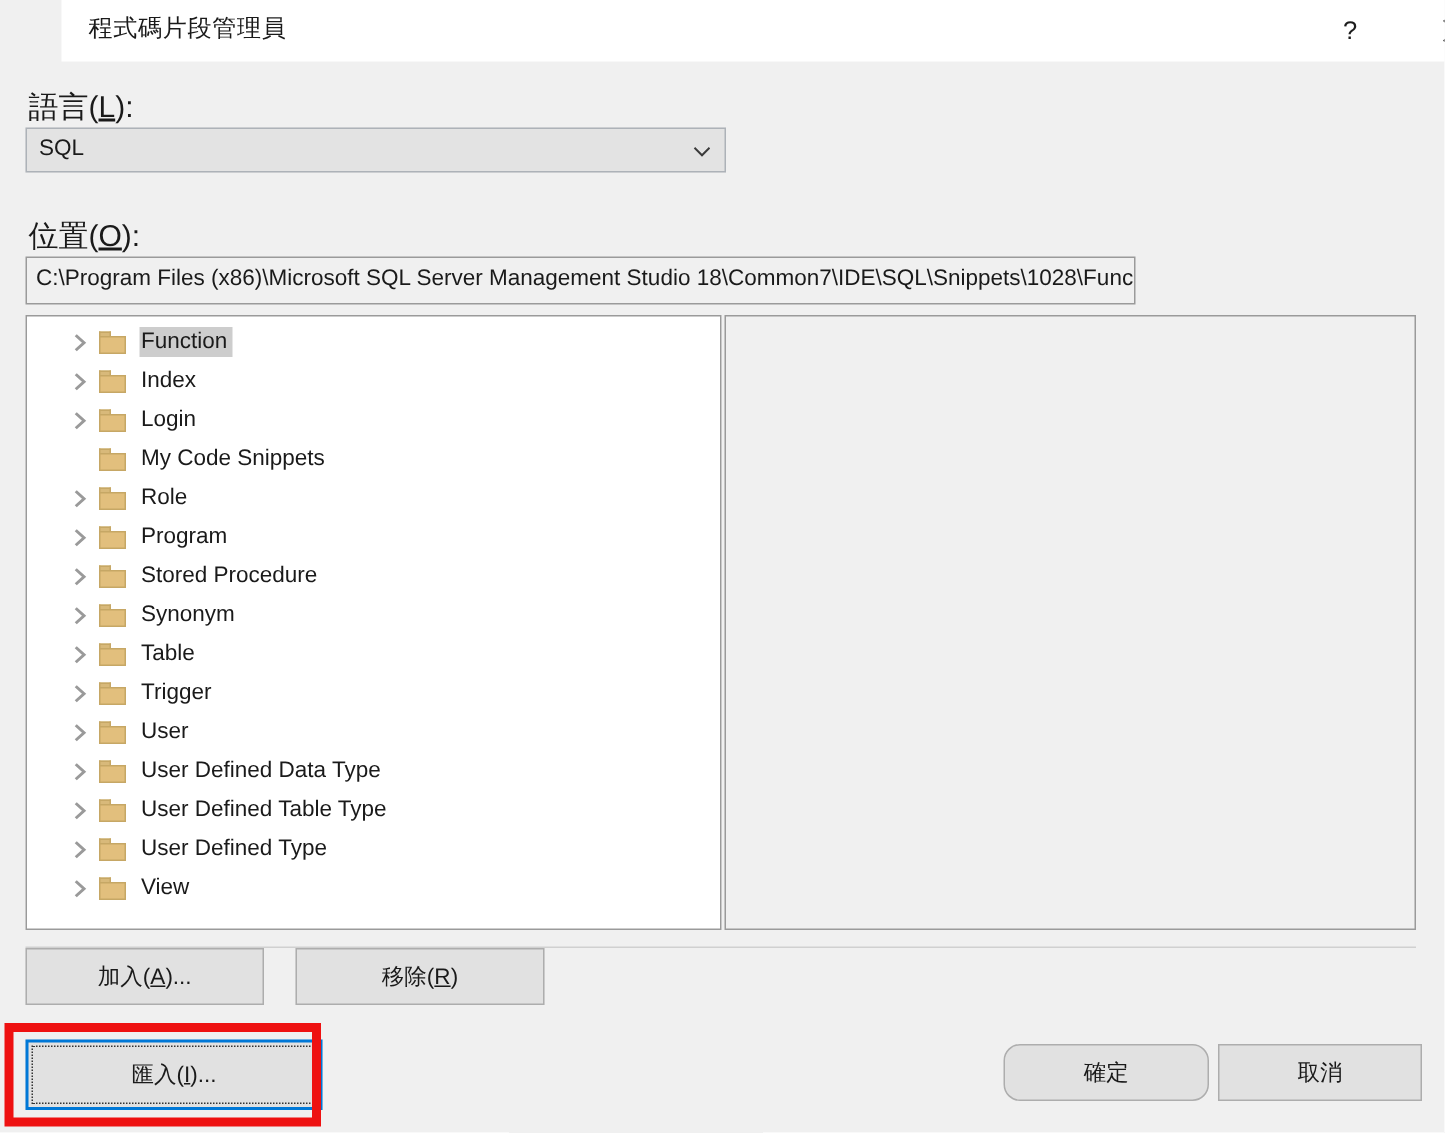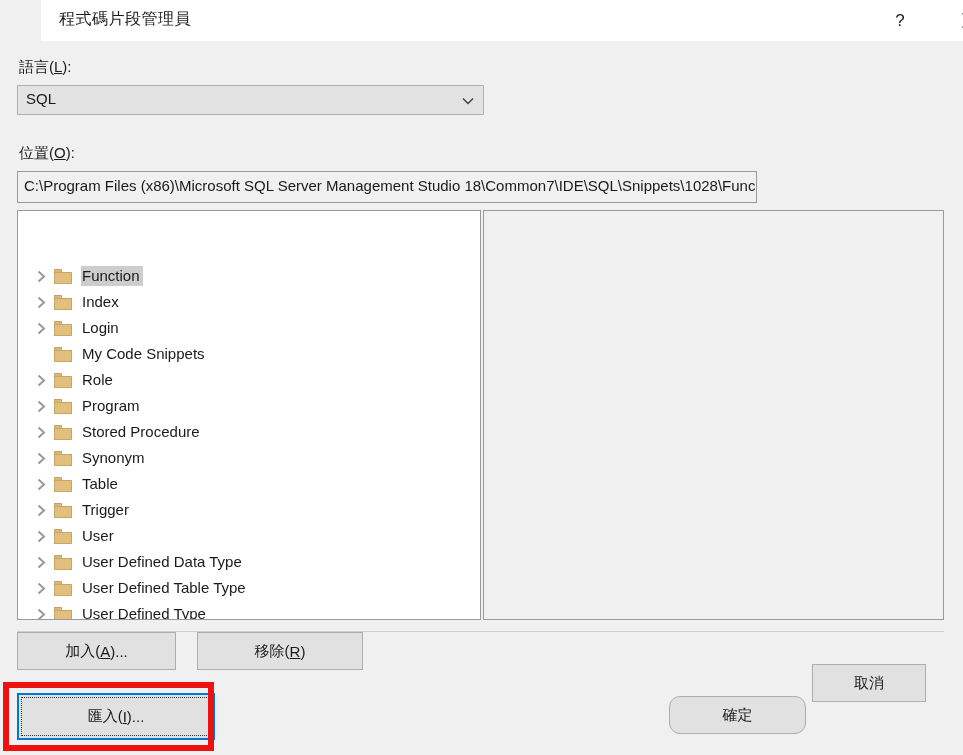--- a/index.html
+++ b/index.html
@@ -35,21 +35,21 @@
     display: flex; align-items: center; justify-content: center;
     color: #1c1c1c;
     background: transparent;
   }
   #help-btn   { left: 836px; font-size: 17px; }
   #close-btn  { left: 905px; }
 
   
   .field-label {
     position: absolute;
-    font-size: 15px; color: #1a1a1a;
+    font-size: 20px; color: #1a1a1a;
     white-space: nowrap;
   }
   #lang-label { left: 19px; top: 58px; }
   #loc-label  { left: 19px; top: 144px; }
   .ul { text-decoration: underline; }
 
   
   #lang-combo {
     position: absolute; left: 17px; top: 85px;
     width: 467px; height: 30px;
@@ -85,21 +85,21 @@
 
   
   #tree-panel {
     position: absolute; left: 17px; top: 210px;
     width: 464px; height: 410px;
     background: #ffffff;
     border: 1px solid #9a9a9a;
     box-sizing: border-box;
     overflow: hidden;
   }
-  #tree-list { position: absolute; left: 0; top: 4px; width: 100%; margin-top: 48px; }
+  #tree-list { position: absolute; left: 12px; top: 4px; width: 100%; }
   .tree-row {
     position: relative;
     height: 26px;
     display: flex; align-items: center;
     padding-left: 12px;
     box-sizing: border-box;
   }
   .tree-chevron {
     width: 22px; height: 26px;
     display: flex; align-items: center; justify-content: center;
@@ -157,21 +157,21 @@
     background: #e1e1e1;
     border: 1px solid #adadad;
     box-sizing: border-box;
     display: flex; align-items: center; justify-content: center;
     font-size: 15px; color: #1a1a1a;
     white-space: nowrap;
   }
   #btn-add    { left: 17px;  top: 632px; width: 159px; height: 38px; }
   #btn-remove { left: 197px; top: 632px; width: 166px; height: 38px; }
   #btn-ok     { left: 669px; top: 696px; width: 137px; height: 38px; border-radius: 11px; }
-  #btn-cancel { left: 812px; top: 664px; width: 114px; height: 38px; }
+  #btn-cancel { left: 812px; top: 696px; width: 136px; height: 38px; }
 
   
   #annot-box {
     position: absolute; left: 3px; top: 682px;
     width: 211px; height: 69px;
     border: 6px solid #ee1111;
     box-sizing: border-box;
     background: transparent;
   }
   #btn-import {

